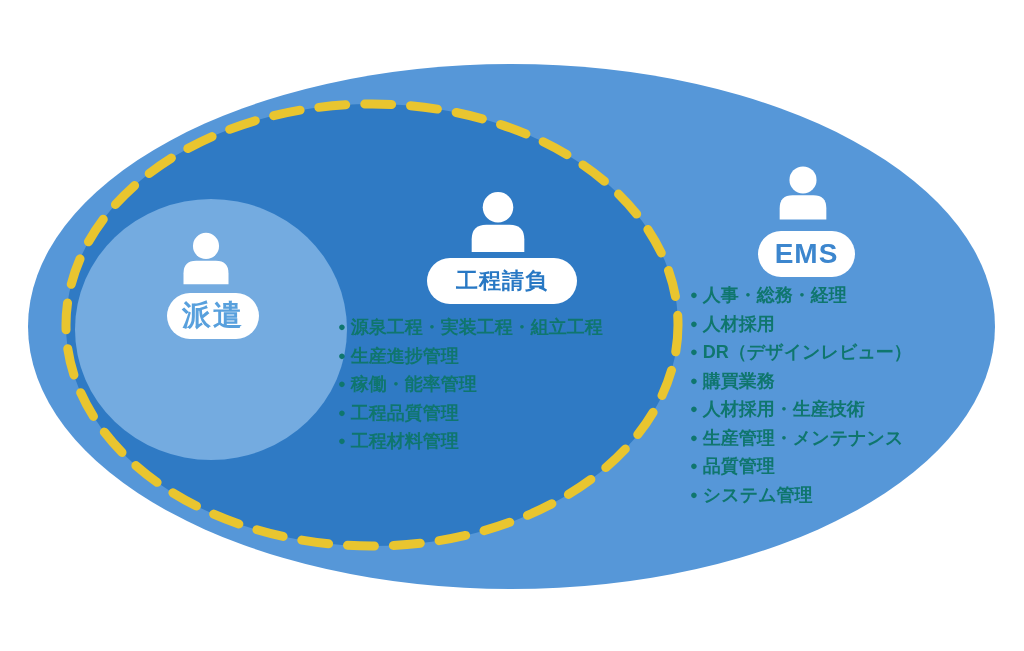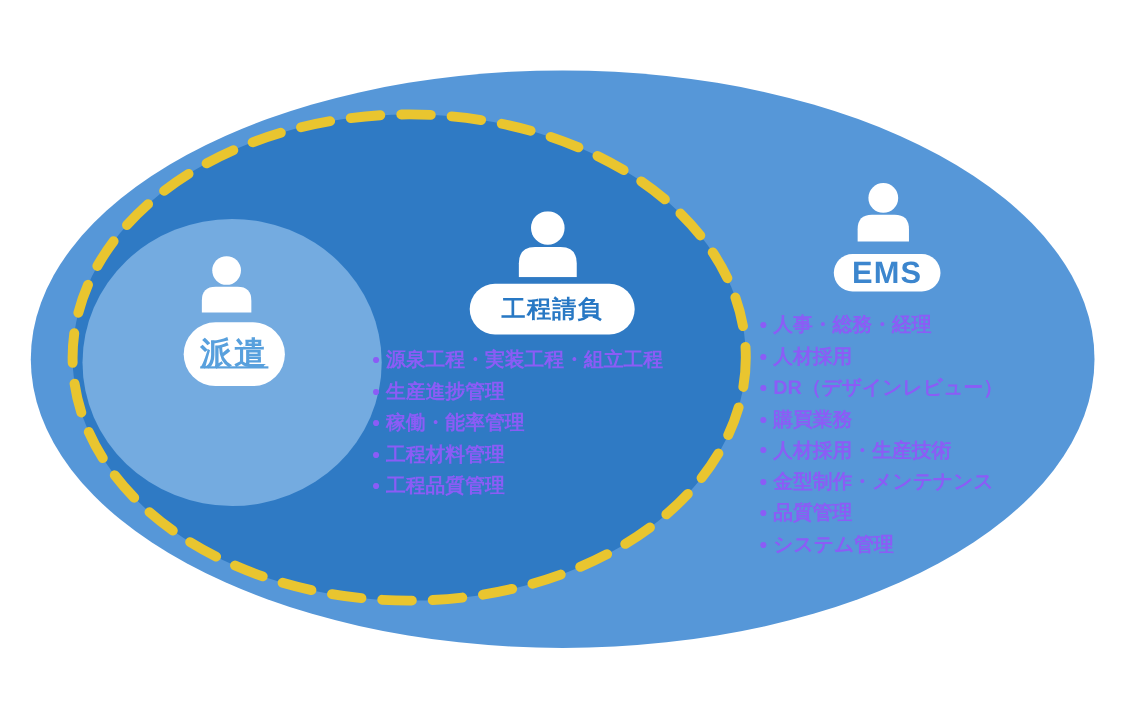--- a/index.html
+++ b/index.html
@@ -28,27 +28,27 @@
   }
   .person{position:absolute;}
   .pill{
     position:absolute;
     background:#ffffff;
     border-radius:999px;
     display:flex;align-items:center;justify-content:center;
     font-weight:800;
     white-space:nowrap;
   }
-  .pill-haken{left:167px;top:293px;width:92px;height:58px;font-size:29px;color:#58A0DD;letter-spacing:2px;text-decoration:underline;}
+  .pill-haken{left:167px;top:293px;width:92px;height:46px;font-size:29px;color:#58A0DD;letter-spacing:2px;}
   .pill-ukeoi{left:427px;top:258px;width:150px;height:46px;font-size:22px;color:#2878C4;letter-spacing:1px;}
-  .pill-ems{left:758px;top:231px;width:97px;height:34px;font-size:28px;color:#3C86CE;letter-spacing:1px;}
+  .pill-ems{left:758px;top:231px;width:97px;height:46px;font-size:28px;color:#3C86CE;letter-spacing:1px;}
   .svc-list{
     position:absolute;
     margin:0;padding:0;list-style:none;
-    color:#8b5cf6;
+    color:#0f766e;
     font-weight:700;
     font-size:18px;
     line-height:26.5px;
     white-space:nowrap;
   }
   .list-haken{left:166px;top:347px;}
   .list-ukeoi{left:338px;top:314px;}
   .list-ems{left:690px;top:282px;}
   .svc-list .dot{
     font-size:13px;
@@ -91,28 +91,28 @@
   </div>
   <div class="pill pill-ems">
     <span>EMS</span>
   </div>
 
 
   <ul class="svc-list list-ukeoi">
     <li><span class="dot">●</span><span>源泉工程・実装工程・組立工程</span></li>
     <li><span class="dot">●</span><span>生産進捗管理</span></li>
     <li><span class="dot">●</span><span>稼働・能率管理</span></li>
+    <li><span class="dot">●</span><span>工程品質管理</span></li>
     <li><span class="dot">●</span><span>工程材料管理</span></li>
-    <li><span class="dot">●</span><span>工程品質管理</span></li>
   </ul>
 
   <ul class="svc-list list-ems">
     <li><span class="dot">●</span><span>人事・総務・経理</span></li>
     <li><span class="dot">●</span><span>人材採用</span></li>
     <li><span class="dot">●</span><span>DR（デザインレビュー）</span></li>
     <li><span class="dot">●</span><span>購買業務</span></li>
     <li><span class="dot">●</span><span>人材採用・生産技術</span></li>
-    <li><span class="dot">●</span><span>金型制作・メンテナンス</span></li>
+    <li><span class="dot">●</span><span>生産管理・メンテナンス</span></li>
     <li><span class="dot">●</span><span>品質管理</span></li>
     <li><span class="dot">●</span><span>システム管理</span></li>
   </ul>
 
 </div>
 
 </body></html>

